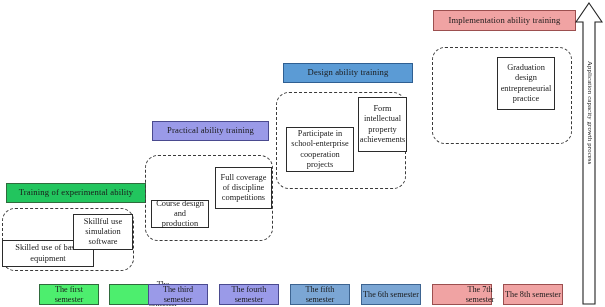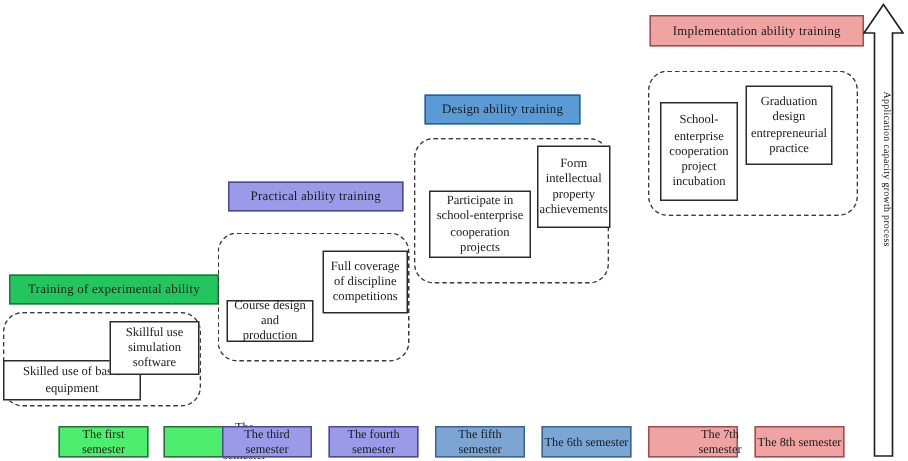--- a/index.html
+++ b/index.html
@@ -120,33 +120,32 @@
   <div class="item-card" style="left:73px; top:214px; width:60px; height:36px;">Skillful use simulation software</div>
 
   <div class="stage-header purple" style="left:152px; top:121px; width:117px; height:20px;">Practical ability training</div>
 
   <div class="group-box" style="left:145px; top:155px; width:128px; height:86px;"></div>
 
   <div class="item-card" style="left:151px; top:200px; width:58px; height:28px;">Course design and production</div>
 
   <div class="item-card" style="left:215px; top:167px; width:57px; height:42px;">Full coverage of discipline competitions</div>
 
-  <div class="stage-header blue" style="left:283px; top:63px; width:104px; height:20px;">Design ability training</div>
+  <div class="stage-header blue" style="left:283px; top:63px; width:130px; height:20px;">Design ability training</div>
 
   <div class="group-box" style="left:276px; top:92px; width:130px; height:97px;"></div>
 
   <div class="item-card" style="left:286px; top:127px; width:68px; height:45px;">Participate in school-enterprise cooperation projects</div>
 
   <div class="item-card" style="left:358px; top:97px; width:49px; height:55px;">Form intellectual property achievements</div>
 
   <div class="stage-header pink" style="left:433px; top:10px; width:143px; height:21px;">Implementation ability training</div>
 
   <div class="group-box" style="left:432px; top:47px; width:140px; height:97px;"></div>
 
-  <div class="item-card" style="left:440px; top:68px; width:52px; height:66px;">School-enterprise cooperation project incubation</div>
 
   <div class="item-card" style="left:497px; top:57px; width:58px; height:53px;">Graduation design entrepreneurial practice</div>
 
   <div class="semester-chip green" style="left:7px; top:284px; width:60px; height:21px;">The first semester</div>
 
   <div class="semester-chip green" style="left:77px; top:284px; width:60px; height:21px;padding-left:48px;">The second semester</div>
 
   <div class="semester-chip purple" style="left:148px; top:284px; width:60px; height:21px;">The third semester</div>
 
   <div class="semester-chip purple" style="left:219px; top:284px; width:60px; height:21px;">The fourth semester</div>

